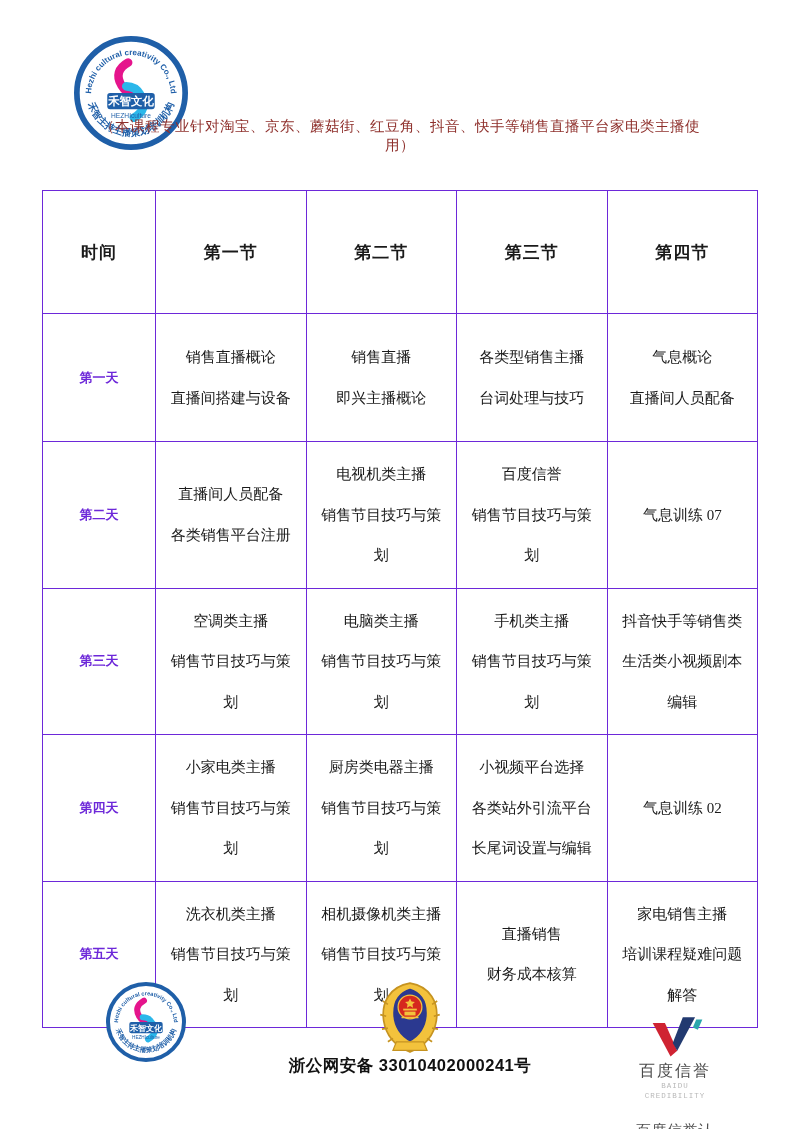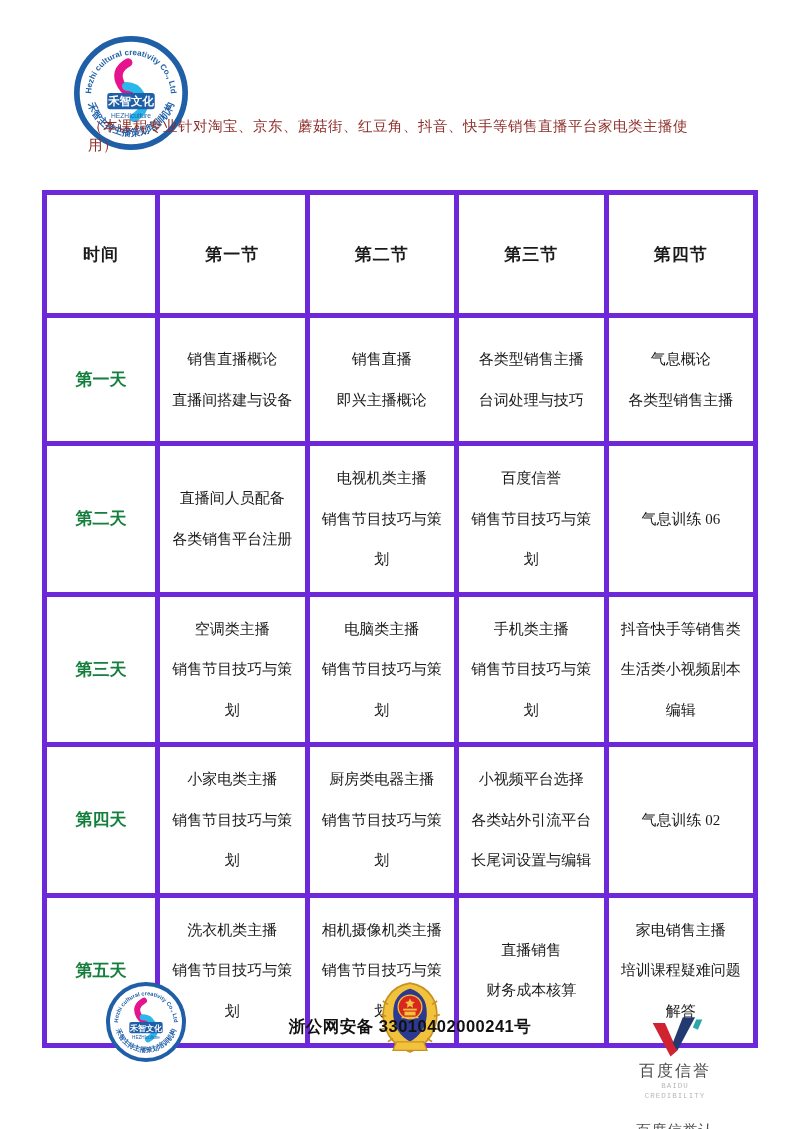--- a/index.html
+++ b/index.html
@@ -3,41 +3,41 @@
 <meta charset="utf-8">
 <style>
   html,body{margin:0;padding:0;background:#ffffff;}
   .page{position:relative;width:800px;height:1129px;margin:0 auto;background:#ffffff;overflow:hidden;
         font-family:"Liberation Serif","DejaVu Serif",serif;color:#1a1a1a;}
 
   
   .logo-header{position:absolute;left:74px;top:36px;width:114px;height:114px;}
   .doc-title{position:absolute;left:195px;top:54px;width:480px;text-align:center;
              font-size:31px;font-weight:700;letter-spacing:1px;color:#141414;}
-  .doc-subtitle{position:absolute;left:88px;top:117px;width:624px;text-align:left;
+  .doc-subtitle{position:absolute;left:88px;top:117px;width:624px;text-align:center;
                 font-size:14.5px;color:#8e2f2b;letter-spacing:.5px;}
 
   
   .table-wrap{position:absolute;left:42px;top:190px;width:716px;}
   table.course{border-collapse:collapse;table-layout:fixed;width:716px;}
   table.course col.c0{width:113px;}
-  table.course th,table.course td{border:5px solid #6d28d9;text-align:center;vertical-align:middle;
+  table.course th,table.course td{border:1px solid #6d28d9;text-align:center;vertical-align:middle;
                                   padding:12px;background:#fff;}
   tr.hrow{height:123px;}
   tr.brow{height:128px;}
   .colhead{font-size:17px;font-weight:600;letter-spacing:1px;color:#1a1a1a;}
-  .rowlab{font-size:17px;font-weight:600;color:#15803d;}
+  .rowlab{font-size:13px;font-weight:600;color:#6d28d9;}
   td.cell{font-size:15px;line-height:2.7;white-space:pre-line;color:#1a1a1a;}
 
   
   .f-left-logo{position:absolute;left:106px;top:982px;width:80px;height:80px;}
   .f-left-text{position:absolute;left:62px;top:1058px;width:250px;text-align:center;
                font-size:13.5px;color:#8c8c8c;font-family:"Liberation Sans",sans-serif;}
   .f-badge{position:absolute;left:376px;top:978px;width:68px;height:80px;}
-  .f-center-text{position:absolute;left:288px;top:1016px;width:244px;text-align:center;
+  .f-center-text{position:absolute;left:288px;top:1055px;width:244px;text-align:center;
                  font-size:16.5px;font-weight:700;color:#111;
                  font-family:"Liberation Sans",sans-serif;letter-spacing:.5px;}
   .f-baidu{position:absolute;left:630px;top:1016px;width:90px;text-align:center;
            font-family:Liberation Mono, monospace;}
   .f-baidu .vlogo{width:58px;height:44px;display:block;margin:0 auto 2px auto;}
   .bd-name{font-size:16px;color:#4a4a4a;letter-spacing:2px;line-height:1.25;}
   .bd-en{font-size:7.5px;color:#b8b8b8;letter-spacing:1px;line-height:1.3;}
   .bd-cert{font-size:14.5px;color:#4f4f4f;letter-spacing:1px;margin-top:19px;}
 
   
@@ -136,31 +136,31 @@
       <tbody>
         <tr class="brow">
           <th class="rowlab">第一天</th>
           <td class="cell">销售直播概论
 直播间搭建与设备</td>
           <td class="cell">销售直播
 即兴主播概论</td>
           <td class="cell">各类型销售主播
 台词处理与技巧</td>
           <td class="cell">气息概论
-各类型销售主播</td>
+直播间人员配备</td>
         </tr>
         <tr class="brow">
           <th class="rowlab">第二天</th>
           <td class="cell">直播间人员配备
 各类销售平台注册</td>
           <td class="cell">电视机类主播
 销售节目技巧与策划</td>
           <td class="cell">百度信誉
 销售节目技巧与策划</td>
-          <td class="cell">气息训练 06</td>
+          <td class="cell">气息训练 07</td>
         </tr>
         <tr class="brow">
           <th class="rowlab">第三天</th>
           <td class="cell">空调类主播
 销售节目技巧与策划</td>
           <td class="cell">电脑类主播
 销售节目技巧与策划</td>
           <td class="cell">手机类主播
 销售节目技巧与策划</td>
           <td class="cell">抖音快手等销售类

